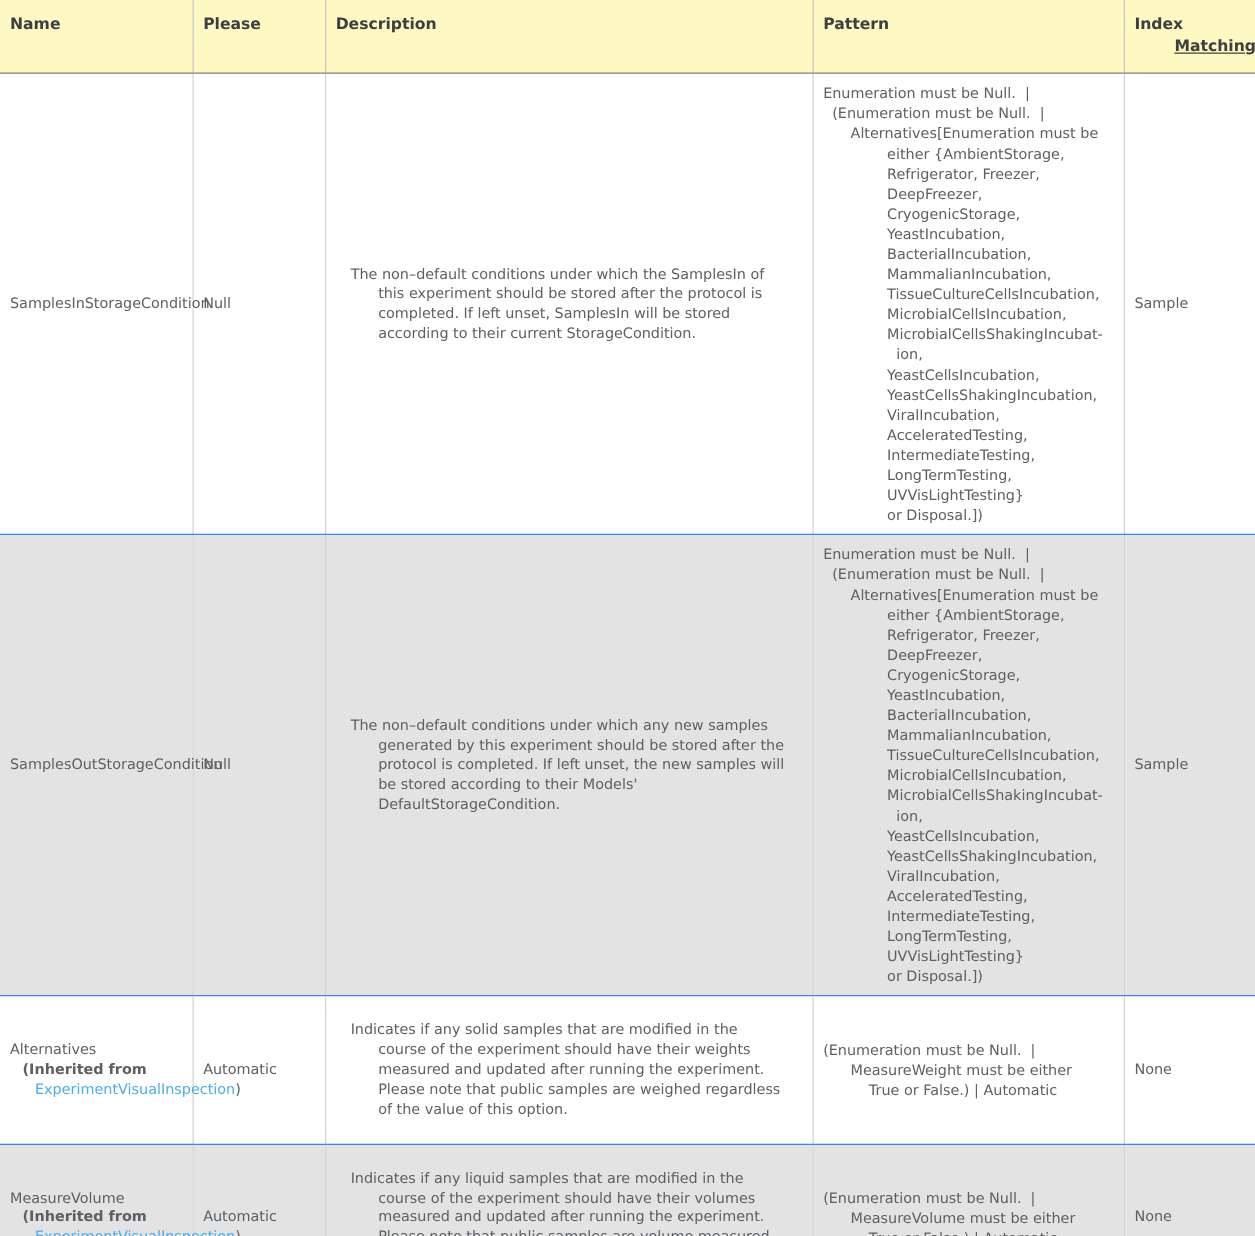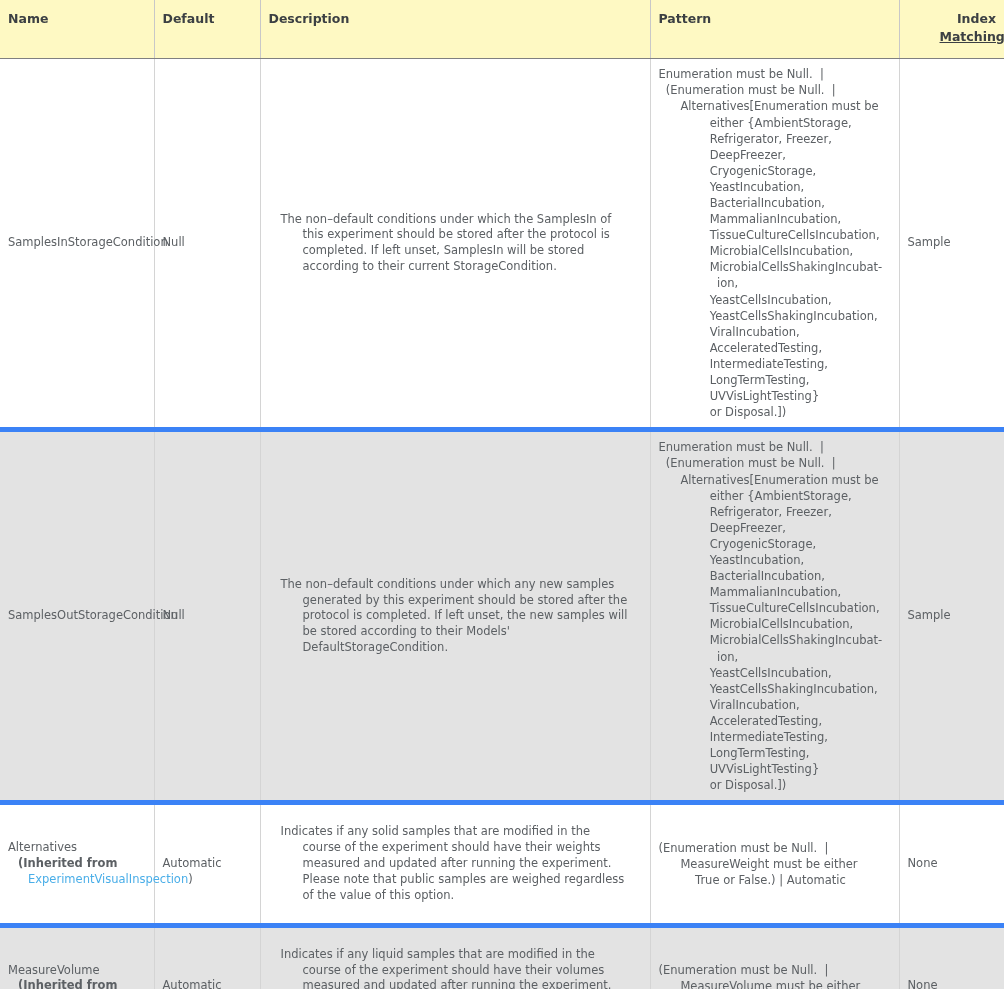--- a/index.html
+++ b/index.html
@@ -38,31 +38,30 @@
     vertical-align: top;
     padding: 10px 8px 12px 8px;
     line-height: 1.45;
   }
   thead th:last-child { border-right: none; }
 
   .hdr-wrap {
     display: block;
     padding-left: 0;
     text-indent: 0;
-    text-align: right;
   }
   .hdr-wrap .hdr-line2 {
     display: block;
     padding-left: 32px;
     text-decoration: underline;
   }
 
   tbody td {
     border-right: 1px solid #d4d4d4;
-    border-bottom: 5px solid #3b82f6;
+    border-bottom: 1px solid #3b82f6;
     vertical-align: middle;
     font-size: 11.5px;
     line-height: 1.38;
     padding: 7px 8px;
     color: #5c6064;
     background: #ffffff;
   }
   tbody td:last-child { border-right: none; }
 
   tbody tr.alt td {
@@ -100,21 +99,21 @@
   <colgroup>
     <col class="c-name">
     <col class="c-default">
     <col class="c-desc">
     <col class="c-pattern">
     <col class="c-index">
   </colgroup>
   <thead>
     <tr>
       <th><span>Name</span></th>
-      <th><span>Default</span></th>
+      <th><span>Please</span></th>
       <th><span>Description</span></th>
       <th><span>Pattern</span></th>
       <th>
         <span class="hdr-wrap">
           <span>Index</span>
           <span class="hdr-line2">Matching</span>
         </span>
       </th>
     </tr>
   </thead>

